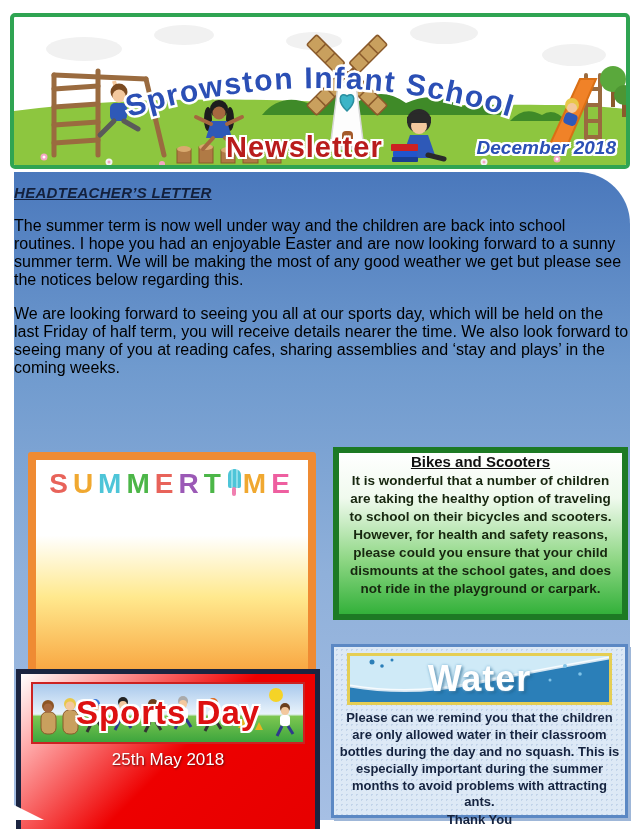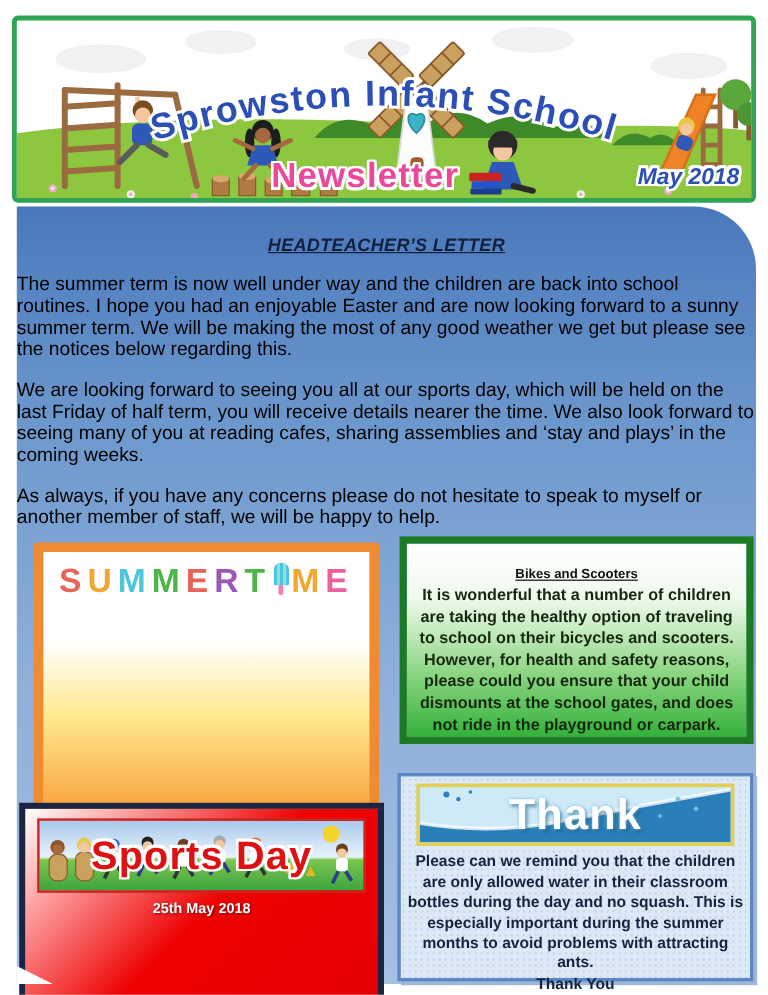--- a/index.html
+++ b/index.html
@@ -9,40 +9,40 @@
   }
   
   .header{
     position:absolute;left:10px;top:13px;width:620px;height:156px;
     border:4px solid #2fa452;border-radius:5px;background:#fff;
     box-sizing:border-box;overflow:hidden;
   }
   .header svg{position:absolute;left:0;top:0;}
   .hdr-newsletter{
     position:absolute;left:50%;bottom:1px;transform:translateX(-60%);
-    font-size:29px;font-weight:bold;color:#ec4899;letter-spacing:1px;
+    font-size:29px;font-weight:bold;color:#b91c1c;letter-spacing:1px;
     text-shadow:-2px -2px 0 #fff,2px -2px 0 #fff,-2px 2px 0 #fff,2px 2px 0 #fff,-2px 0 0 #fff,2px 0 0 #fff,0 -2px 0 #fff,0 2px 0 #fff;
   }
   .hdr-date{
     position:absolute;right:10px;bottom:6px;
     font-size:19px;font-weight:bold;font-style:italic;color:#2b50b5;
     text-shadow:-2px -2px 0 #fff,2px -2px 0 #fff,-2px 2px 0 #fff,2px 2px 0 #fff,-2px 0 0 #fff,2px 0 0 #fff,0 -2px 0 #fff,0 2px 0 #fff;
   }
   
   .panel{
     position:absolute;left:14px;top:172px;width:616px;height:648px;
     background:linear-gradient(180deg,#4a78bc 0%,#6f9ace 30%,#8fb0da 62%,#a6bfe4 100%);
     border-top-right-radius:52px;
   }
   .panel::after{
     content:"";position:absolute;left:0;bottom:0;width:0;height:0;
     border-bottom:15px solid #ffffff;border-right:30px solid transparent;
   }
   .letter-title{
-    margin:0;padding-top:24px;text-align:center;
+    margin:0;padding-top:12px;
     font-size:15px;font-weight:bold;font-style:italic;text-decoration:underline;
     color:#13203c;letter-spacing:.3px;
   }
   
   .box{position:absolute;box-sizing:border-box;text-align:center;}
   .box-summertime{
     left:14px;top:280px;width:288px;height:252px;
     border:8px solid #ef8b33;border-radius:3px;
     background:linear-gradient(180deg,#ffffff 0%,#ffffff 32%,#ffe98e 58%,#f8a13b 92%,#f2902e 100%);
   }
@@ -54,40 +54,40 @@
     border-radius:6px 6px 2px 2px;display:block;
     background-image:linear-gradient(90deg,transparent 3px,#8fdde9 3px,#8fdde9 5px,transparent 5px,transparent 8px,#8fdde9 8px,#8fdde9 10px,transparent 10px);
   }
   .pop-stick{position:absolute;left:5px;top:18px;width:4px;height:9px;background:#f07fb0;border-radius:2px;display:block;}
   .st-body{margin:10px 8px 0;font-size:14.5px;font-weight:bold;color:#111111;line-height:1.38;}
   .box-bikes{
     left:319px;top:275px;width:295px;height:173px;
     border:6px solid #1d7a24;
     background:linear-gradient(180deg,#ffffff 0%,#f0faee 28%,#8fd785 66%,#33b13a 100%);
   }
-  .bikes-title{margin-top:20px;font-size:11px;font-weight:bold;text-decoration:underline;color:#101010;}
+  .bikes-title{margin-top:0;font-size:15px;font-weight:bold;text-decoration:underline;color:#101010;}
   .bikes-body{margin:2px 7px 0;font-size:13.5px;font-weight:bold;color:#17270f;line-height:1.34;}
   .box-sports{
     left:2px;top:497px;width:304px;height:173px;
     border:5px solid #1b2440;
     background:linear-gradient(135deg,#ffffff 0%,#ffb0b0 16%,#ee0000 52%,#e60000 100%);
   }
   .sports-banner{
     margin:8px auto 0;width:274px;height:62px;border:2px solid #cc2222;
     position:relative;box-sizing:border-box;
     background:linear-gradient(180deg,#a9c9ec 0%,#e9f3fb 52%,#7cc650 56%,#3da53d 100%);
     overflow:hidden;
   }
   .sports-banner svg{position:absolute;left:0;top:0;}
   .sports-banner-title{
     position:absolute;left:0;top:0;width:100%;line-height:58px;
     font-size:33px;font-weight:bold;color:#dd1111;letter-spacing:1px;
     text-shadow:-2px -2px 0 #fff,2px -2px 0 #fff,-2px 2px 0 #fff,2px 2px 0 #fff,-2px 0 0 #fff,2px 0 0 #fff,0 -2px 0 #fff,0 2px 0 #fff;
   }
-  .sports-date{margin-top:6px;font-size:12px;font-weight:bold;color:#ffffff;text-shadow:1px 1px 2px #6e0a0a;}
+  .sports-date{margin-top:6px;font-size:17px;font-weight:normal;color:#ffffff;text-shadow:1px 1px 2px #6e0a0a;}
   .sports-note{margin-top:12px;font-size:17px;font-weight:bold;color:#ffffff;text-shadow:1px 1px 2px #6e0a0a;}
   .box-water{
     left:317px;top:472px;width:297px;height:174px;
     border:3px solid #5b88c4;
     background-color:#dde9f6;
     background-image:radial-gradient(#c2d4ea 1px,rgba(0,0,0,0) 1px);
     background-size:5px 5px;
     box-shadow:3px 3px 0 #9fb7d8;
   }
   .water-banner{
@@ -252,29 +252,28 @@
     </g>
 
     <defs>
         <path id="arc" d="M74,114 Q306,28 538,114" fill="none"></path>
       </defs>
     <text font-family="Liberation Sans, sans-serif" font-size="30" font-weight="bold" fill="#2b4fb5" stroke="#ffffff" stroke-width="5" paint-order="stroke" letter-spacing="1.5">
       <textPath href="#arc" startOffset="50%" text-anchor="middle">Sprowston Infant School</textPath>
     </text>
   </svg>
   <div class="hdr-newsletter">Newsletter</div>
-  <div class="hdr-date">May 2018</div>
+  <div class="hdr-date">December 2018</div>
 </div>
 
 <div class="panel">
   <h2 class="letter-title">HEADTEACHER’S LETTER</h2>
   <div>
     <p>The summer term is now well under way and the children are back into school routines. I hope you had an enjoyable Easter and are now looking forward to a sunny summer term. We will be making the most of any good weather we get but please see the notices below regarding this.</p>
     <p>We are looking forward to seeing you all at our sports day, which will be held on the last Friday of half term, you will receive details nearer the time. We also look forward to seeing many of you at reading cafes, sharing assemblies and ‘stay and plays’ in the coming weeks.</p>
-    <p>As always, if you have any concerns please do not hesitate to speak to myself or another member of staff, we will be happy to help.</p>
   </div>
 
   <div class="box box-summertime">
     <div class="st-title"><span style="color: rgb(232, 99, 90);">S</span><span style="color: rgb(240, 168, 48);">U</span><span style="color: rgb(78, 197, 216);">M</span><span style="color: rgb(76, 182, 72);">M</span><span style="color: rgb(232, 99, 90);">E</span><span style="color: rgb(155, 89, 182);">R</span><span style="color: rgb(76, 182, 72);">T</span><span class="pop"><span class="pop-body"></span><span class="pop-stick"></span></span><span style="color: rgb(240, 168, 48);">M</span><span style="color: rgb(238, 95, 160);">E</span></div>
   </div>
 
   <div class="box box-bikes">
     <div class="bikes-title">Bikes and Scooters</div>
     <div class="bikes-body">It is wonderful that a number of children are taking the healthy option of traveling to school on their bicycles and scooters. However, for health and safety reasons, please could you ensure that your child dismounts at the school gates, and does not ride in the playground or carpark.</div>
   </div>
@@ -351,18 +350,18 @@
         <rect width="259" height="46" fill="#cfeaf7"></rect>
         <path d="M0,30 Q60,40 120,28 Q190,14 259,2 L259,46 L0,46 Z" fill="#2b7fb8"></path>
         <path d="M0,30 Q60,40 120,28 Q190,14 259,2" fill="none" stroke="#ffffff" stroke-width="3" opacity="0.8"></path>
         <circle cx="22" cy="6" r="2.5" fill="#2b7fb8"></circle>
           <circle cx="32" cy="10" r="1.8" fill="#2b7fb8"></circle>
         <circle cx="42" cy="4" r="1.5" fill="#2b7fb8"></circle>
           <circle cx="215" cy="10" r="2" fill="#7fc3e8"></circle>
         <circle cx="230" cy="18" r="1.8" fill="#7fc3e8"></circle>
           <circle cx="200" cy="24" r="1.5" fill="#7fc3e8"></circle>
       </svg>
-      <div class="water-banner-title">Thank</div>
+      <div class="water-banner-title">Water</div>
     </div>
     <div class="water-body">Please can we remind you that the children are only allowed water in their classroom bottles during the day and no squash.  This is especially important during the summer months to avoid problems with attracting ants.</div>
     <div class="water-thanks">Thank You</div>
   </div>
 </div>
 
 </body></html>

